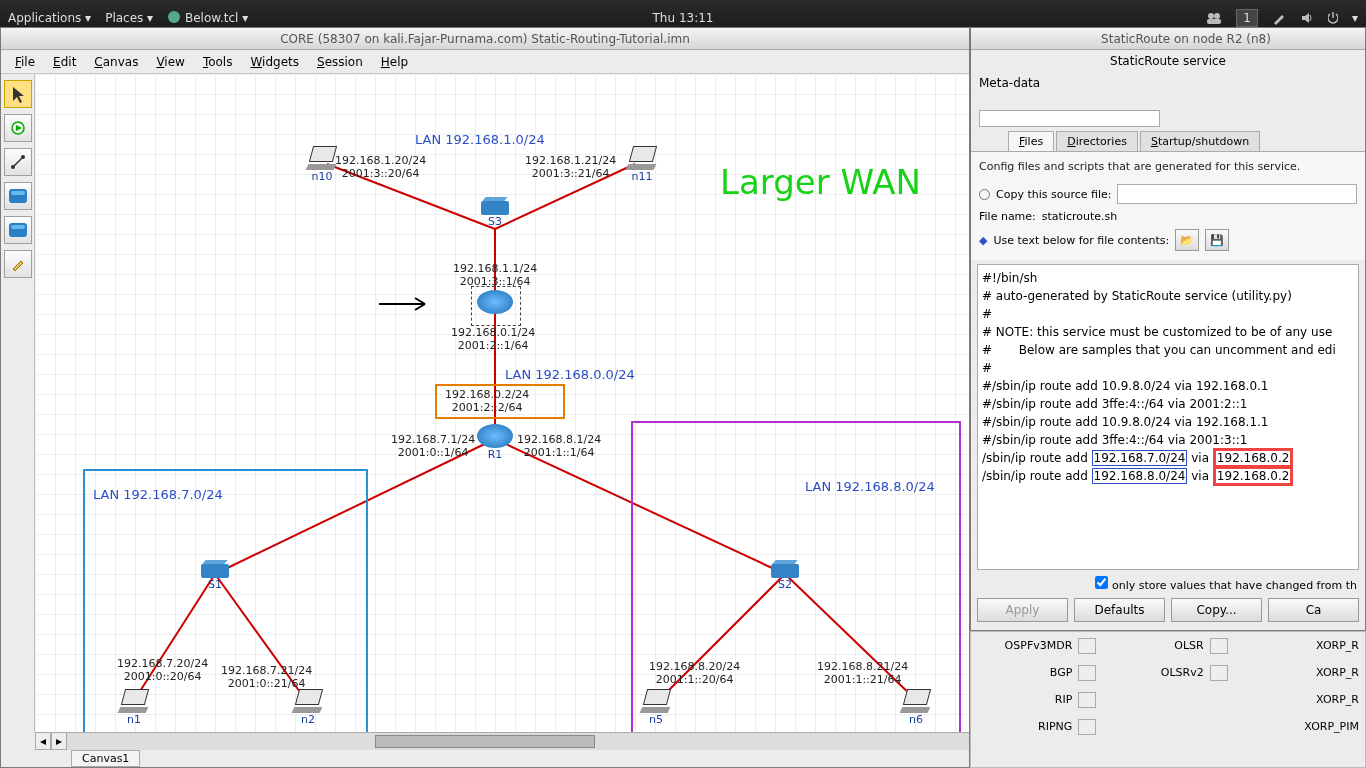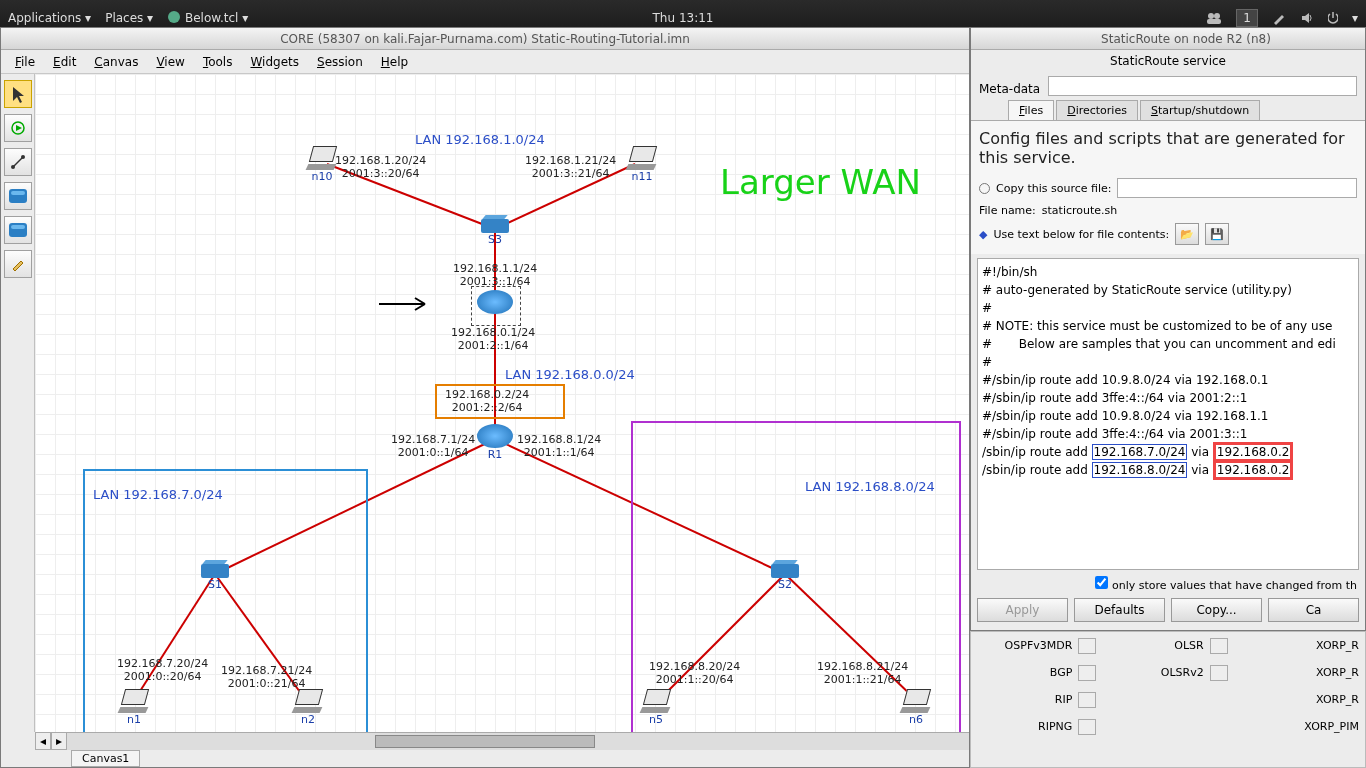--- a/index.html
+++ b/index.html
@@ -53,27 +53,27 @@
 
 .bottom-scroll { position:absolute; height:18px; left:34px; right:0; bottom:17px; background:#ddd; border-top:1px solid #aaa;}
 .canvas-tab { position:absolute; left:34px; bottom:0; height:17px; background:#f4f4f4; border:1px solid #aaa; padding:0 10px; font-size:11px; display:flex; align-items:center;}
 .tab-arrows { position:absolute; left:34px; bottom:17px; height:18px; display:flex;}
 .tab-arrows div{width:16px;border:1px solid #aaa;background:#eee;display:flex;align-items:center;justify-content:center;}
 
 
 .dialog { position:absolute; top:27px; right:0; width:396px; height:604px; background:#ececec; border:1px solid #7a7a7a; display:flex; flex-direction:column;}
 .dialog .titlebar { background: linear-gradient(#f4f4f4,#d6d6d6); padding-left: 36px; }
 .dlg-sub { text-align:center; padding:4px 0; font-size:12px;}
-.meta-row { display:flex; align-items:flex-end; padding:4px 8px; gap:8px;}
+.meta-row { display:flex; align-items:flex-start; padding:4px 8px; gap:20px;flex-direction:column;}
 .meta-row input { flex:1; height:20px; border:1px solid #aaa; padding:0 4px; background:#fff;}
 .tabs { display:flex; gap:2px; padding:0 21px;margin-left:16px;}
 .tabs .tab { padding:3px 10px; border:1px solid #aaa; background:#e0e0e0; border-bottom:none; font-size:11px; cursor:pointer;}
 .tabs .tab.active { background:#f6f6f6;}
 .tab-body { border-top:1px solid #aaa; background:#f6f6f6; padding:6px 8px; flex:0 0 auto;}
-.desc { font-size:16px; color:#222; padding:2px 0 8px;}
+.desc { font-size:11px; color:#222; padding:2px 0 8px;}
 .row-inline { display:flex; align-items:center; gap:6px; padding:3px 0; font-size:11px;}
 .row-inline .field { flex:1; height:20px; border:1px solid #aaa; background:#fff; padding:0 4px;}
 .radio { width:11px;height:11px;border:1px solid #777;border-radius:50%;display:inline-block;}
 .iconbtn { width:24px;height:22px;border:1px solid #999;background:linear-gradient(#fafafa,#dcdcdc);display:inline-flex;align-items:center;justify-content:center;cursor:pointer;}
 .code { flex:1; background:#fff; border:1px solid #aaa; margin:4px 6px; padding:4px; font-family:monospace; font-size:12px; white-space:pre; overflow:hidden; line-height:1.5;}
 .code .hl1 { border:1px solid #2b4ec7; padding:0 1px;}
 .code .hl2 { border:3px solid #ef4444; padding:0 1px;}
 .chk-row { text-align:right; padding:2px 8px; font-size:11px;}
 .dlg-btns { display:flex; justify-content:space-around; padding:4px 6px 8px; gap:6px;}
 .btn { flex:1; height:24px; border:1px solid #999; background:linear-gradient(#fafafa,#dcdcdc); font-size:12px; cursor:pointer;}
@@ -202,21 +202,21 @@
     <div class="iplabel" style="left:300px;top:80px"><span>192.168.1.20/24</span>
 <span>2001:3::20/64</span></div>
 
     <div class="node" style="left:590px;top:72px">
         <div class="pc-ico"></div>
         <div class="label">n11</div>
       </div>
     <div class="iplabel" style="left:490px;top:80px"><span>192.168.1.21/24</span>
 <span>2001:3::21/64</span></div>
 
-    <div class="node" style="left:446px;top:145px">
+    <div class="node" style="left:446px;top:127px">
         <div class="switch-ico"></div>
         <div class="label">S3</div>
       </div>
 
     <div class="iplabel" style="left:418px;top:188px;text-align:center"><span>192.168.1.1/24</span>
 <span>2001:3::1/64</span></div>
     <div class="node" style="left:442px;top:216px">
         <div class="rtr-ico"></div>
       </div>
     <div class="iplabel" style="left:416px;top:252px;text-align:center"><span>192.168.0.1/24</span>

